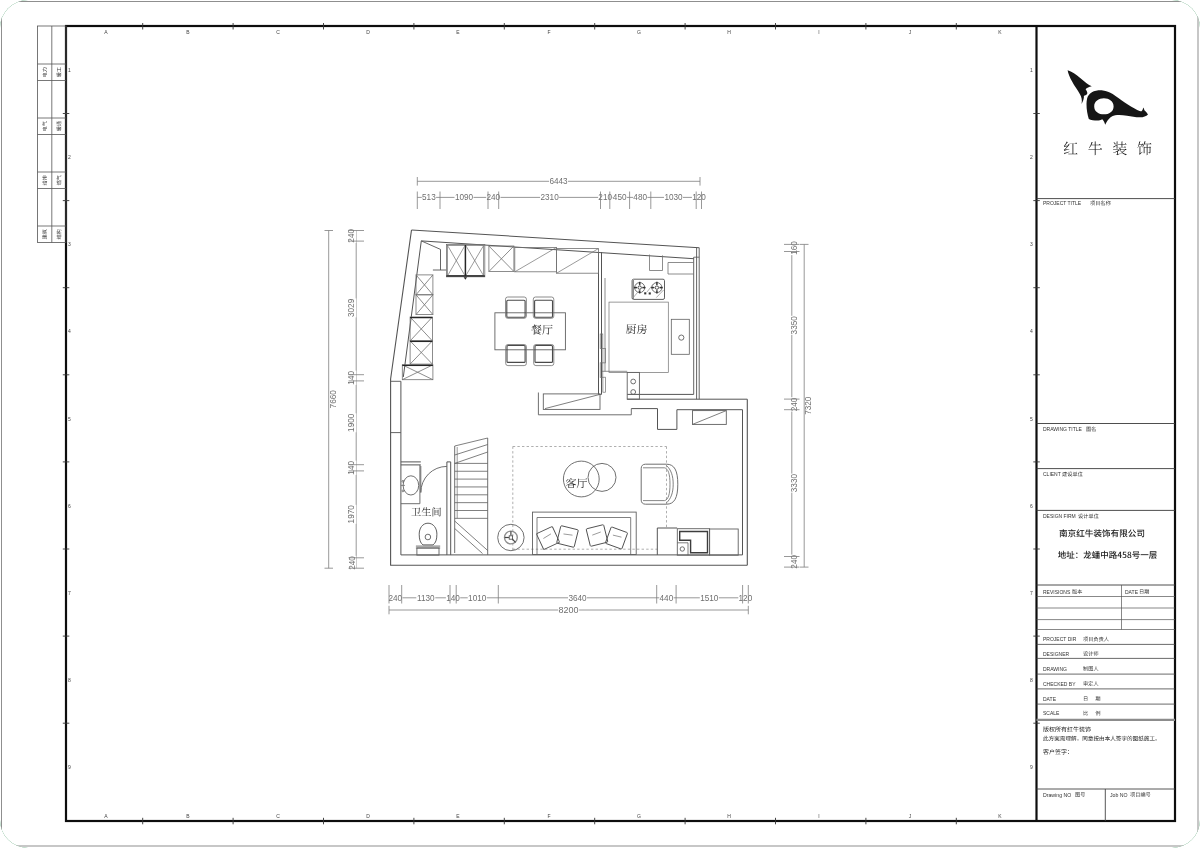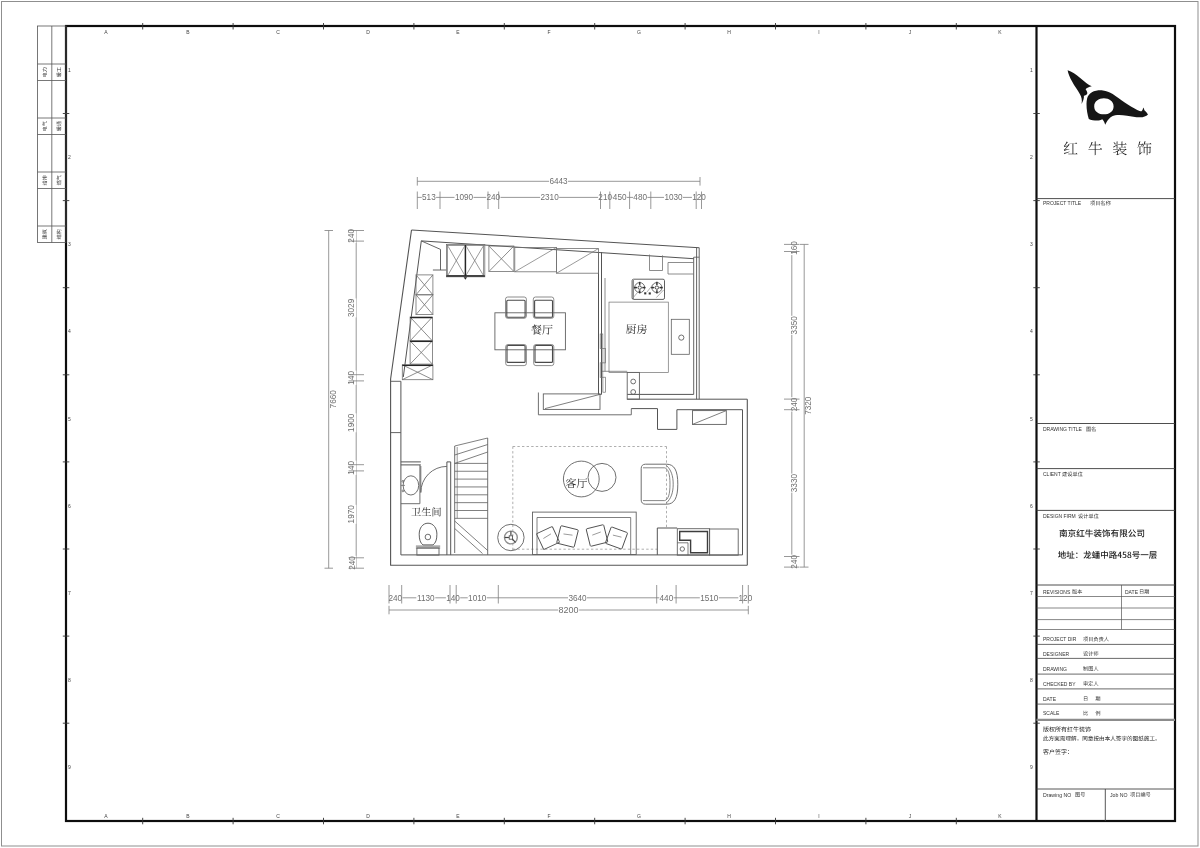--- a/index.html
+++ b/index.html
@@ -1,16 +1,16 @@
 <!DOCTYPE html>
 <html><head>
 <meta charset="utf-8">
 <style>
   html,body{margin:0;padding:0;background:#ffffff;}
-  #page{position:relative;width:1200px;height:848px;background:#15803d;overflow:hidden;font-family:"Liberation Sans", sans-serif;}
+  #page{position:relative;width:1200px;height:848px;background:#15803d;overflow:hidden;font-family:"Liberation Sans", sans-serif;border-radius:28px;}
   text{font-family:"Liberation Sans", sans-serif;}
 </style>
 </head>
 <body>
 <div id="page">
 <svg width="1200" height="848" viewBox="0 0 1200 848" shape-rendering="geometricPrecision">
 
 <rect x="0" y="0" width="1200" height="848" fill="#ffffff"></rect>
 
 <rect x="1.5" y="1.5" width="1196.5" height="844.5" fill="none" stroke="#8f8f8f" stroke-width="1"></rect>

